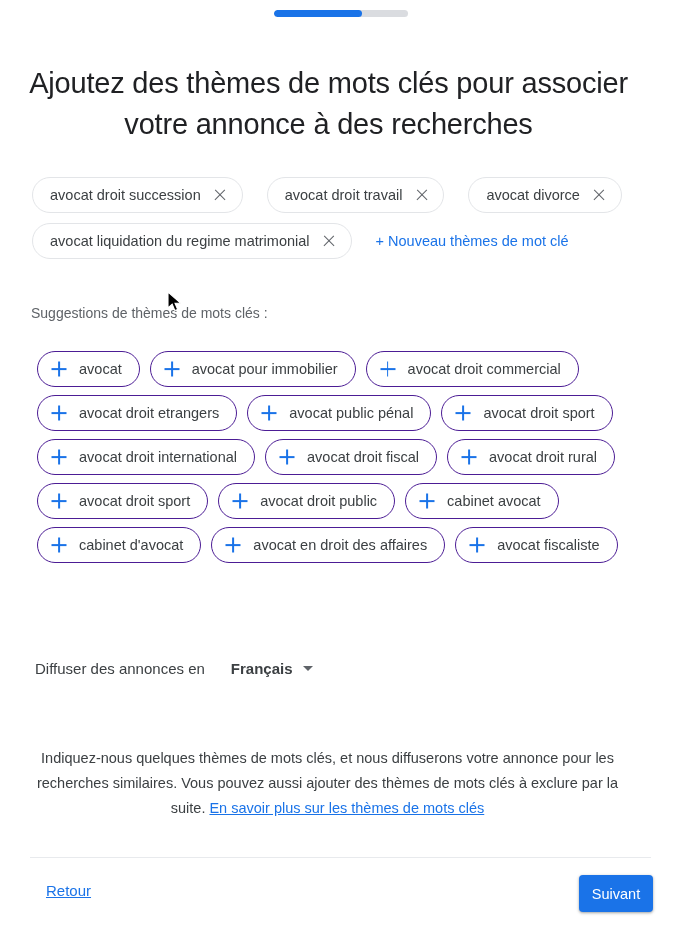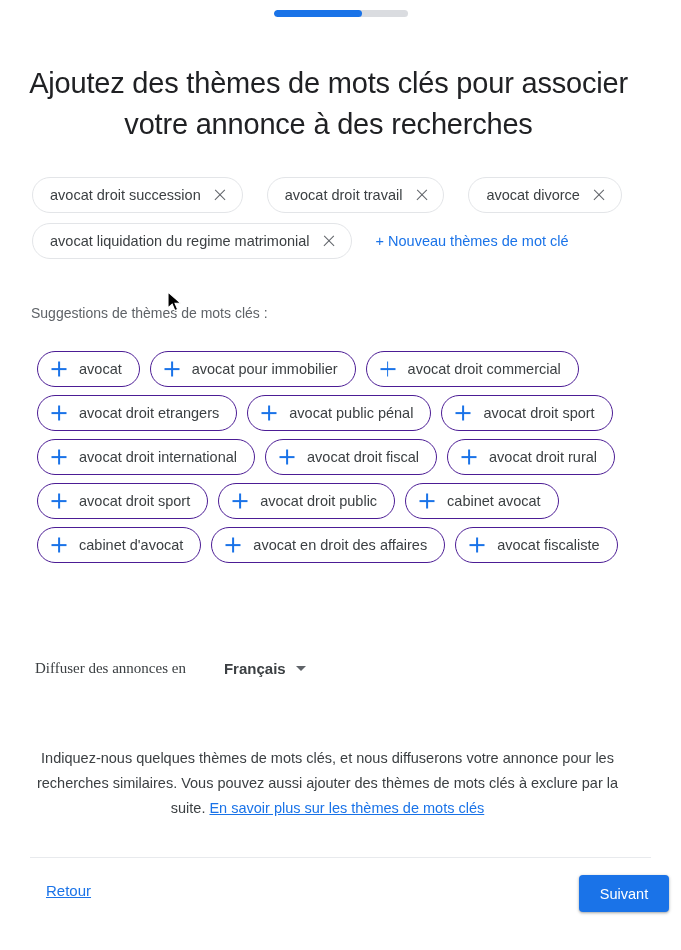--- a/index.html
+++ b/index.html
@@ -166,22 +166,21 @@
   .lang-row {
     position: absolute;
     top: 660px;
     left: 35px;
     display: flex;
     align-items: center;
   }
   .lang-label {
     font-size: 15px;
     color: #3c4043;
-    margin-right: 38px;
-    font-family: Liberation Serif, serif;
+    margin-right: 26px;
   }
   .lang-select {
     display: inline-flex;
     align-items: center;
     font-size: 15px;
     color: #3c4043;
     cursor: pointer;
     font-weight: bold;
   }
   .lang-select .chevron-down-icon {
@@ -223,21 +222,21 @@
     left: 38px;
     font-size: 15px;
     color: #1a73e8;
     cursor: pointer;
     margin-left: 8px;
   }
   .next-button {
     position: absolute;
     top: 875px;
     left: 579px;
-    width: 90px;
+    width: 74px;
     height: 37px;
     border: none;
     border-radius: 4px;
     background: #1a73e8;
     color: #ffffff;
     font-family: "Liberation Sans", sans-serif;
     font-size: 14.5px;
     cursor: pointer;
     box-shadow: 0 1px 2px rgba(60,64,67,0.30), 0 1px 3px 1px rgba(60,64,67,0.15);
   }

